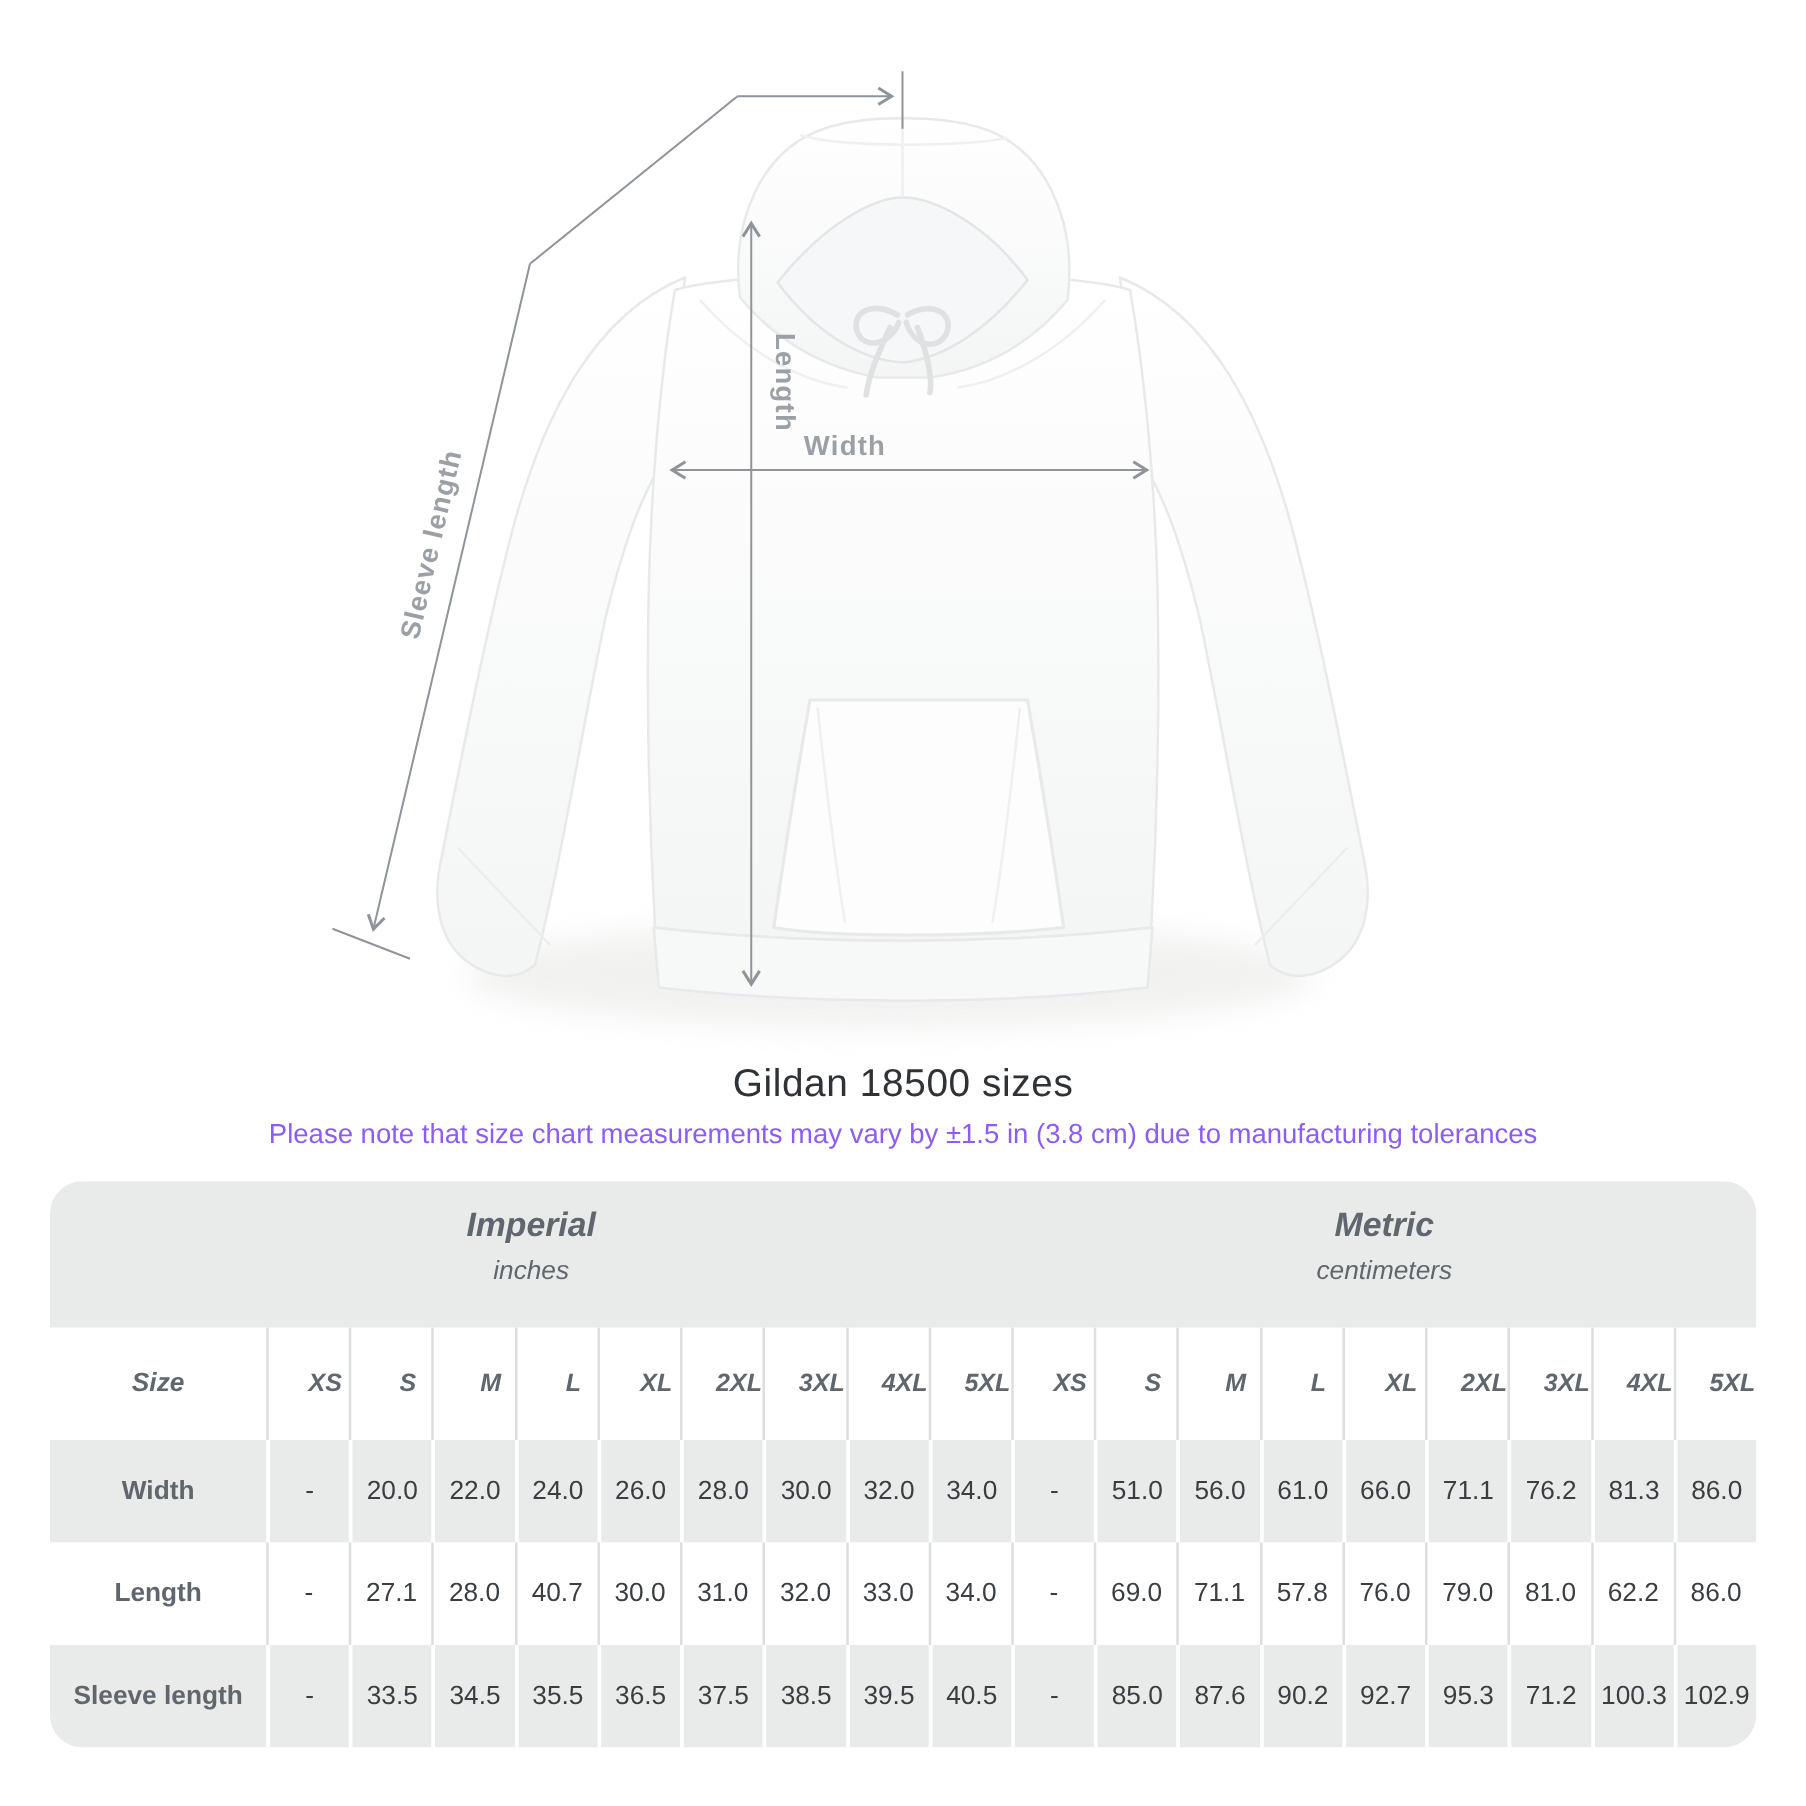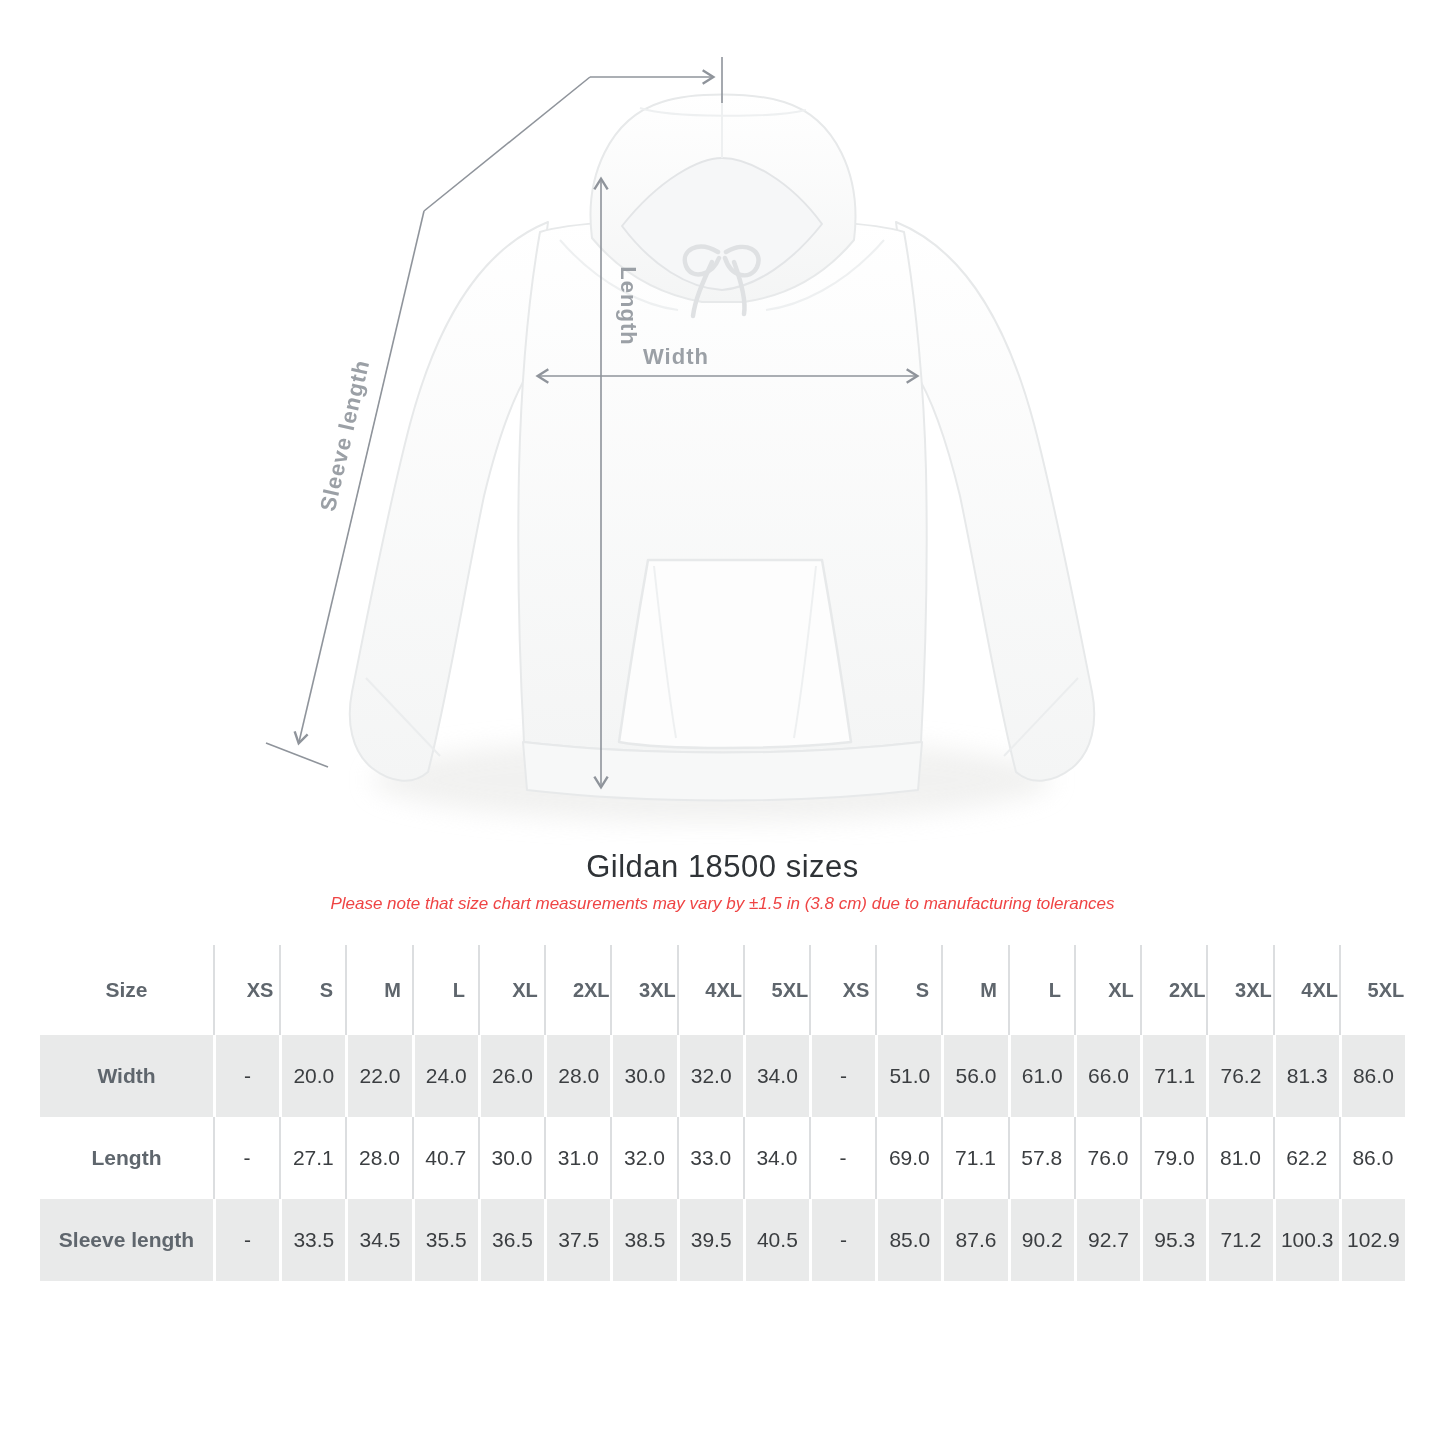--- a/index.html
+++ b/index.html
@@ -6,31 +6,31 @@
   body{width:1445px;height:1445px;position:relative;font-family:"Liberation Sans",sans-serif;overflow:hidden;}
 
   
   .diagram{position:absolute;left:0;top:0;width:1445px;height:845px;}
   .diagram svg{display:block;}
 
   
   .title{position:absolute;left:0;top:849px;width:100%;text-align:center;
          font-size:31px;font-weight:normal;color:#2f3337;letter-spacing:.5px;}
   .note{position:absolute;left:0;top:894px;width:100%;text-align:center;
-        font-style:italic;font-size:17px;color:#ef4444;}
+        font-size:22px;color:#8b5cf6;}
 
   
   .sizetable{position:absolute;left:40px;top:945px;width:1365px;height:453px;
              border-radius:26px;overflow:hidden;background:#ffffff;}
   .band{position:relative;height:117px;background:#e9eaea;}
   .band-group{position:absolute;top:20px;transform:translateX(-50%);text-align:center;}
   .band-group .g-label{font-size:27px;font-weight:bold;font-style:italic;color:#5f666d;}
   .band-group .g-sub{margin-top:9px;font-size:21px;font-style:italic;color:#5f666d;}
   .grid-row{display:grid;grid-template-columns:173px repeat(18,1fr);}
-  .r-sizes{height:90px;background:#ffffff;}
+  .r-sizes{height:90px;background:#ffffff;font-style:italic;}
   .r-data{height:82px;}
   .r-gray{background:#e9eaea;}
   .r-white{background:#ffffff;}
   .c{display:flex;align-items:center;justify-content:center;
      font-size:21px;color:#3b3e41;}
   .r-sizes .c{font-weight:bold;color:#5f666d;font-size:20px;}
   .c.lbl{font-weight:bold;color:#5f666d;font-size:21px;}
   .r-sizes .c + .c{border-left:2px solid #dcdee0;padding-left:26px;}
   .r-white .c + .c{border-left:2px solid #dcdee0;}
   .r-gray .c + .c{border-left:3px solid #ffffff;}
@@ -121,20 +121,30 @@
       <text x="676" y="364" text-anchor="middle" letter-spacing="1">Width</text>
       <text transform="translate(352 437) rotate(-77)" text-anchor="middle" letter-spacing="1">Sleeve length</text>
     </g>
   </svg>
 </div>
 
 <div class="title">Gildan 18500 sizes</div>
 <div class="note">Please note that size chart measurements may vary by ±1.5 in (3.8 cm) due to manufacturing tolerances</div>
 
 <div class="sizetable">
+  <div class="band">
+    <div class="band-group" style="left:28.2%;">
+      <div class="g-label">Imperial</div>
+      <div class="g-sub">inches</div>
+    </div>
+    <div class="band-group" style="left:78.2%;">
+      <div class="g-label">Metric</div>
+      <div class="g-sub">centimeters</div>
+    </div>
+  </div>
   <div id="table-body">
       <div class="grid-row r-sizes">
         <div class="c lbl">Size</div>
         <div class="c">XS</div>
         <div class="c">S</div>
         <div class="c">M</div>
         <div class="c">L</div>
         <div class="c">XL</div>
         <div class="c">2XL</div>
         <div class="c">3XL</div>

